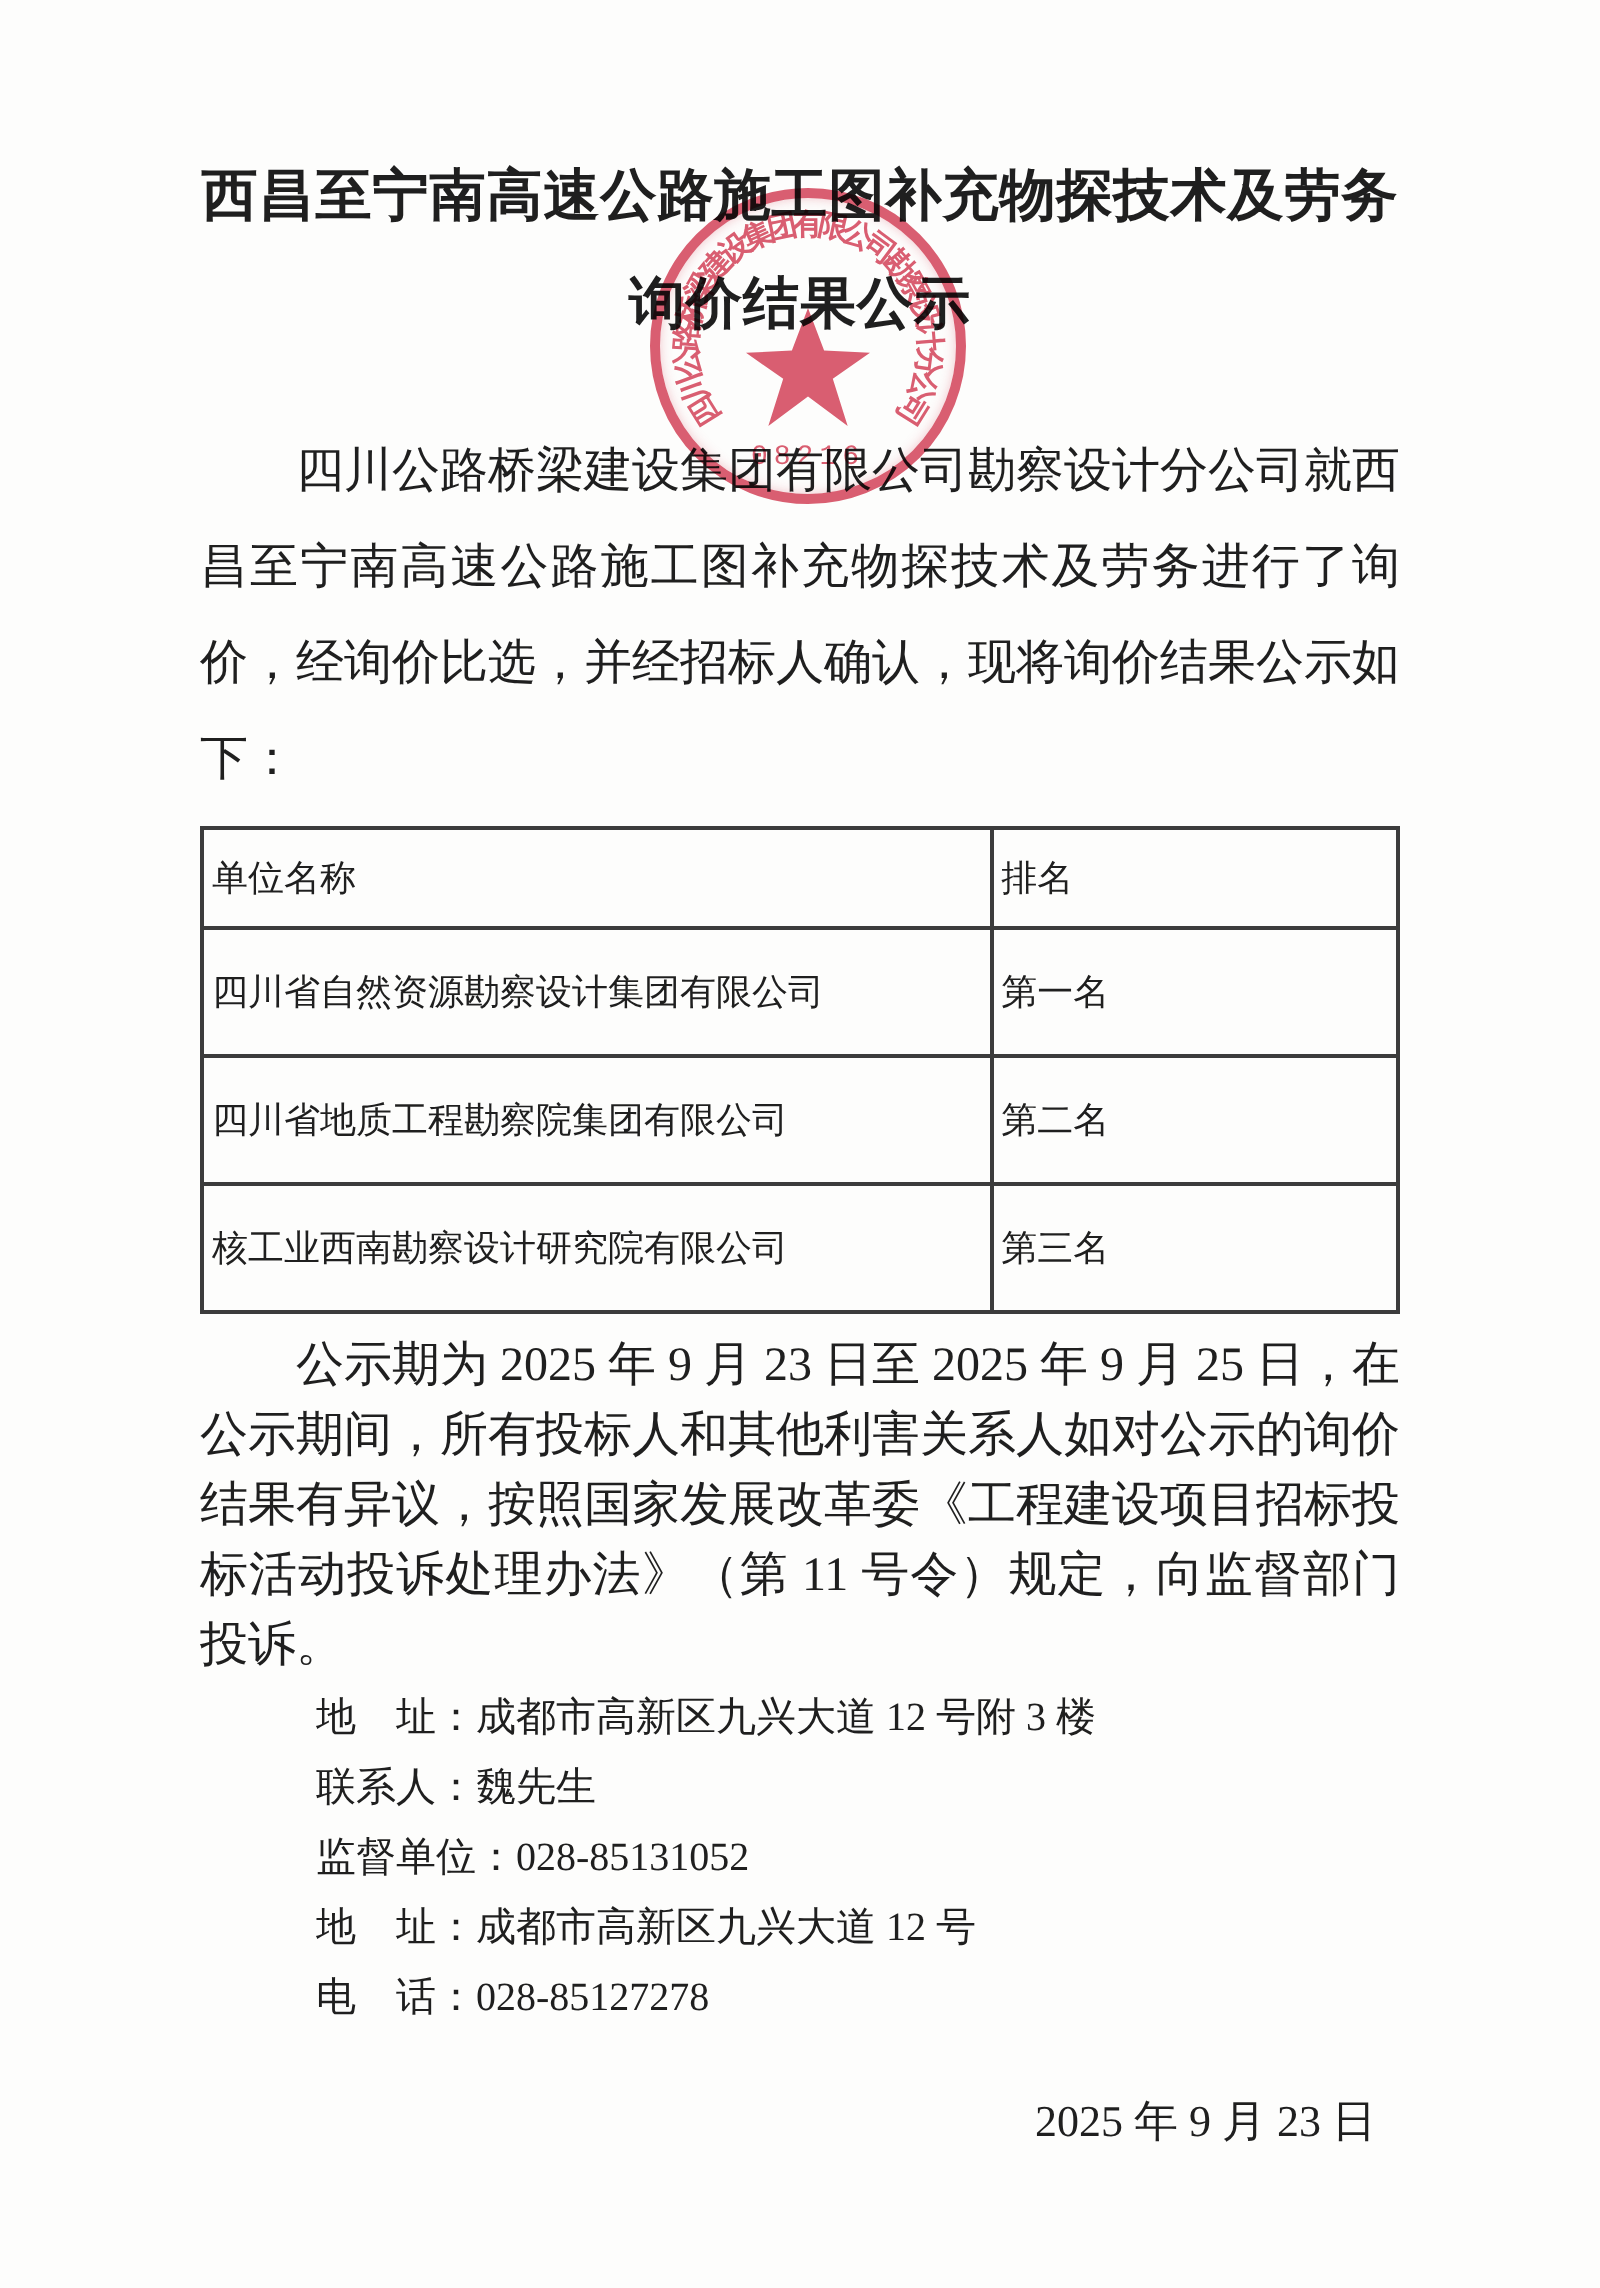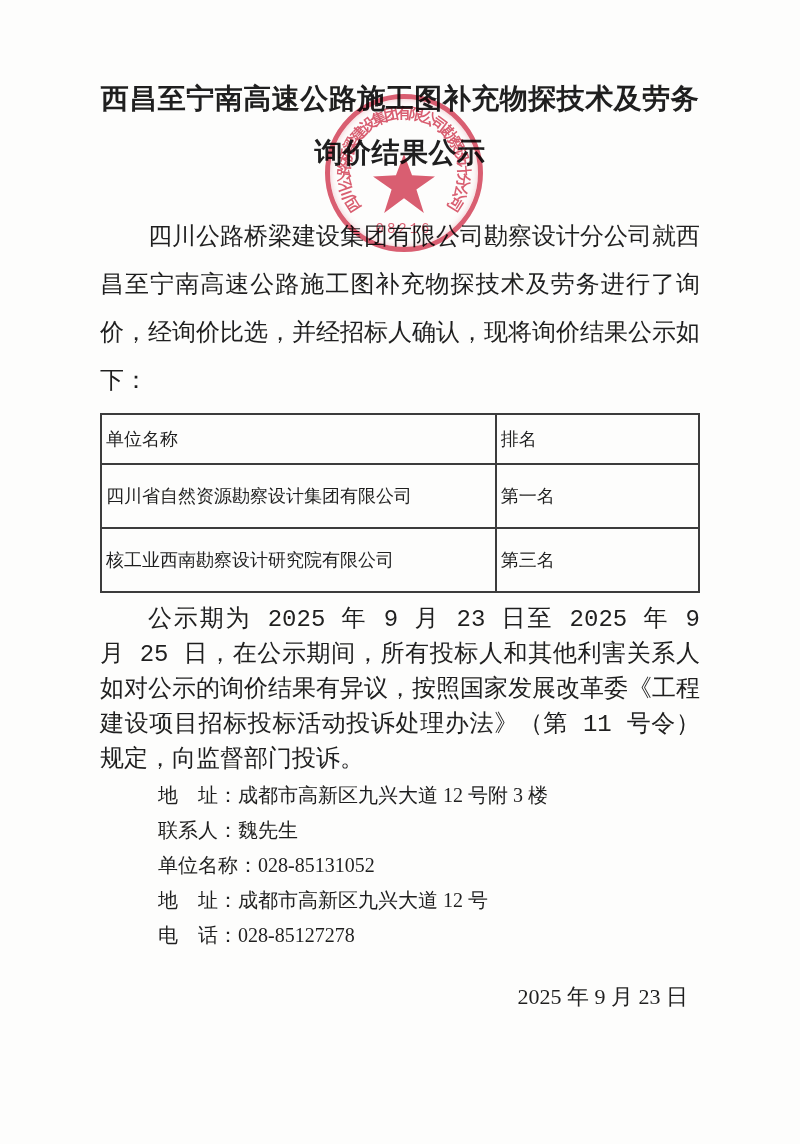--- a/index.html
+++ b/index.html
@@ -33,21 +33,20 @@
   }
   .para.intro {
     margin-top: 44px;
     line-height: 48px;
     text-indent: 2em;
   }
   .para.notice {
     margin-top: 9px;
     line-height: 35px;
     text-indent: 2em;
-    font-family: Liberation Mono, monospace;
   }
 
   table.result {
     margin-top: 9px;
     width: 100%;
     border-collapse: collapse;
     table-layout: fixed;
   }
   table.result td, table.result th {
     border: 2px solid #3c3c3c;
@@ -136,32 +135,36 @@
     <tbody>
         <tr class="hdr">
       <td>单位名称</td>
       <td>排名</td>
     </tr>
     <tr class="data">
       <td>四川省自然资源勘察设计集团有限公司</td>
       <td>第一名</td>
     </tr>
     <tr class="data">
+      <td>四川省地质工程勘察院集团有限公司</td>
+      <td>第二名</td>
+    </tr>
+    <tr class="data">
       <td>核工业西南勘察设计研究院有限公司</td>
       <td>第三名</td>
     </tr>
   </tbody>
     </table>
 
   <div class="para notice">公示期为 2025 年 9 月 23 日至 2025 年 9 月 25 日，在公示期间，所有投标人和其他利害关系人如对公示的询价结果有异议，按照国家发展改革委《工程建设项目招标投标活动投诉处理办法》（第 11 号令）规定，向监督部门投诉。</div>
 
   <div class="contacts">
     <div class="contact-line"><span>地　址：</span><span>成都市高新区九兴大道 12 号附 3 楼</span></div>
     <div class="contact-line"><span>联系人：</span><span>魏先生</span></div>
-    <div class="contact-line"><span>单位名称：</span><span>028-85131052</span></div>
+    <div class="contact-line"><span>监督单位：</span><span>028-85131052</span></div>
     <div class="contact-line"><span>地　址：</span><span>成都市高新区九兴大道 12 号</span></div>
     <div class="contact-line"><span>电　话：</span><span>028-85127278</span></div>
   </div>
 
   <div class="date-line">2025 年 9 月 23 日</div>
 
   <div class="seal" style="color: rgb(214, 73, 94);">
     <div class="seal-ring"></div>
     <div>
         <span class="seal-char" style="transform: rotate(-122deg) translateY(-60px);">四</span>

